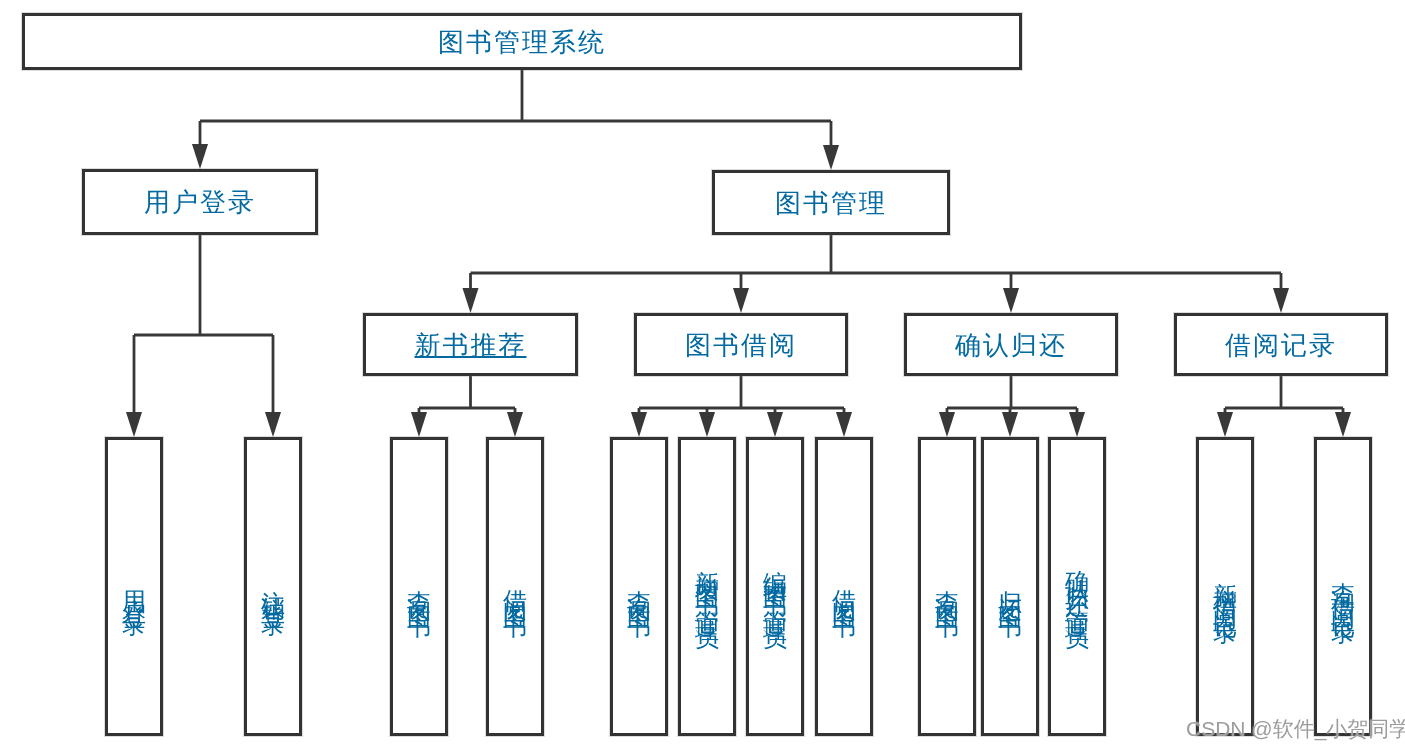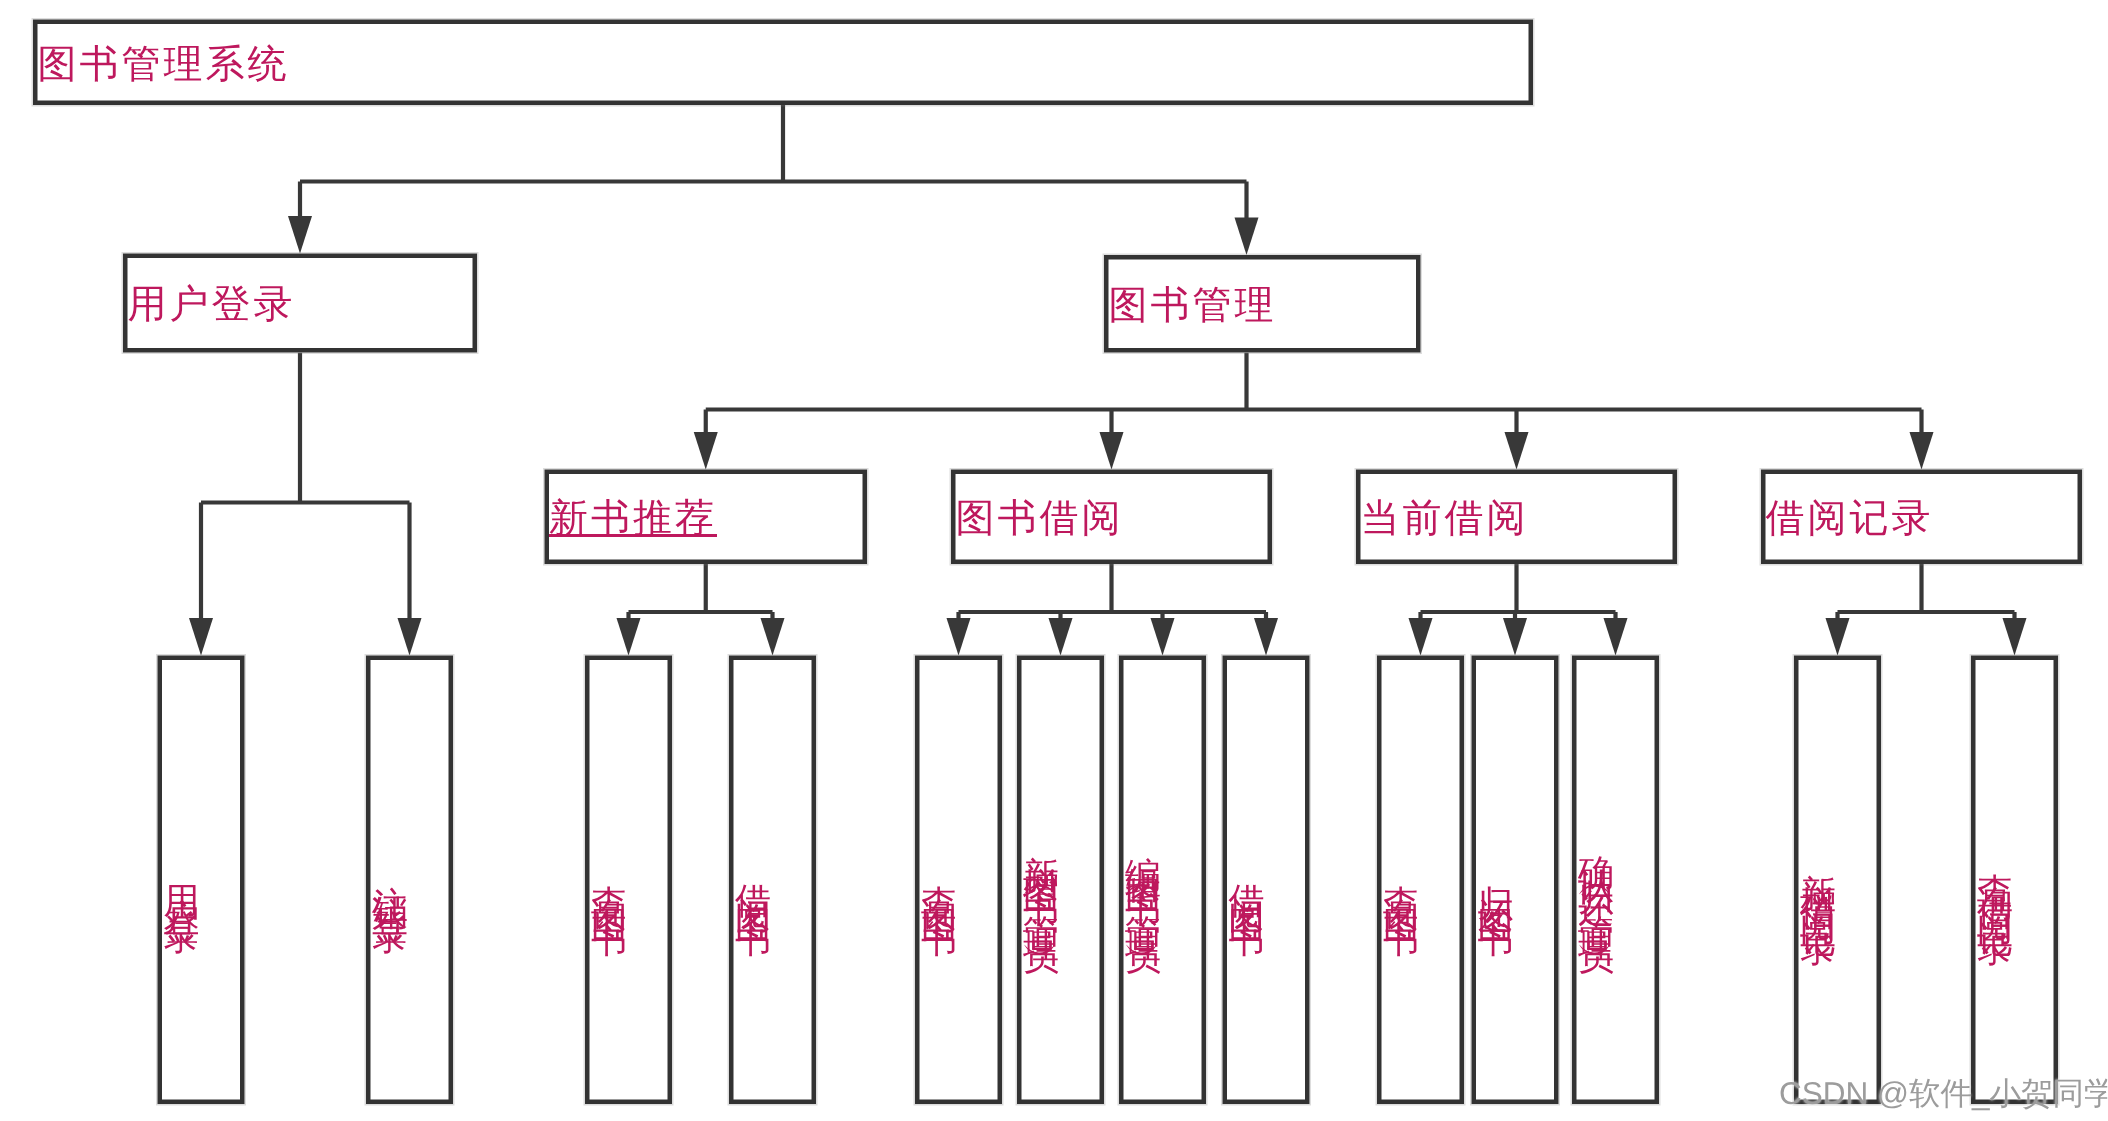--- a/index.html
+++ b/index.html
@@ -3,22 +3,22 @@
 <meta charset="utf-8">
 <style>
   html,body{margin:0;padding:0;background:#ffffff;}
   #canvas{
     position:relative;width:1405px;height:747px;background:#ffffff;
     font-family:"Liberation Sans",sans-serif;overflow:hidden;
   }
   #wires{position:absolute;left:0;top:0;width:1405px;height:747px;pointer-events:none;}
   .box{
     position:absolute;box-sizing:border-box;background:#ffffff;
-    border:3px solid #333333;display:flex;align-items:center;
-    color:#be185d;box-shadow:0 0 0 1px rgba(120,120,120,0.25);
+    border:3px solid #333333;display:flex;align-items:center;justify-content:center;
+    color:#0369a1;box-shadow:0 0 0 1px rgba(120,120,120,0.25);
   }
   .box.h span{font-size:26px;letter-spacing:2px;white-space:nowrap;line-height:1;}
   .box.v span{
     writing-mode:vertical-rl;text-orientation:mixed;
     font-size:24px;letter-spacing:8px;line-height:1;
   }
   #watermark{
     position:absolute;left:1186px;top:715px;font-size:21px;color:#9c9c9c;
     white-space:nowrap;text-shadow:0 0 2px #ffffff;z-index:5;
   }
@@ -87,21 +87,21 @@
     </div>
     <div class="box h" style="left: 82px; top: 169px; width: 236px; height: 66px;">
       <span>用户登录</span>
     </div>
     <div class="box v" style="left: 105px; top: 437px; width: 58px; height: 299px;">
       <span>用户登录</span>
     </div>
     <div class="box v" style="left: 244px; top: 437px; width: 58px; height: 299px;">
       <span>注销登录</span>
     </div>
-    <div class="box h" style="left: 712px; top: 170px; width: 211px; height: 65px; margin-left: 24px;">
+    <div class="box h" style="left: 712px; top: 170px; width: 238px; height: 65px;">
       <span>图书管理</span>
     </div>
     <div class="box h" style="left: 363px; top: 313px; width: 215px; height: 63px; text-decoration: underline;">
       <span>新书推荐</span>
     </div>
     <div class="box v" style="left: 390px; top: 437px; width: 58px; height: 299px;">
       <span>查询图书</span>
     </div>
     <div class="box v" style="left: 486px; top: 437px; width: 58px; height: 299px;">
       <span>借阅图书</span>
@@ -115,21 +115,21 @@
     <div class="box v" style="left: 678px; top: 437px; width: 58px; height: 299px;">
       <span>新增图书（管理员）</span>
     </div>
     <div class="box v" style="left: 746px; top: 437px; width: 58px; height: 299px;">
       <span>编辑图书（管理员）</span>
     </div>
     <div class="box v" style="left: 815px; top: 437px; width: 58px; height: 299px;">
       <span>借阅图书</span>
     </div>
     <div class="box h" style="left: 904px; top: 313px; width: 214px; height: 63px;">
-      <span>当前借阅</span>
+      <span>确认归还</span>
     </div>
     <div class="box v" style="left: 918px; top: 437px; width: 58px; height: 299px;">
       <span>查询图书</span>
     </div>
     <div class="box v" style="left: 981px; top: 437px; width: 58px; height: 299px;">
       <span>归还图书</span>
     </div>
     <div class="box v" style="left: 1048px; top: 437px; width: 58px; height: 299px;">
       <span>确认归还（管理员）</span>
     </div>

